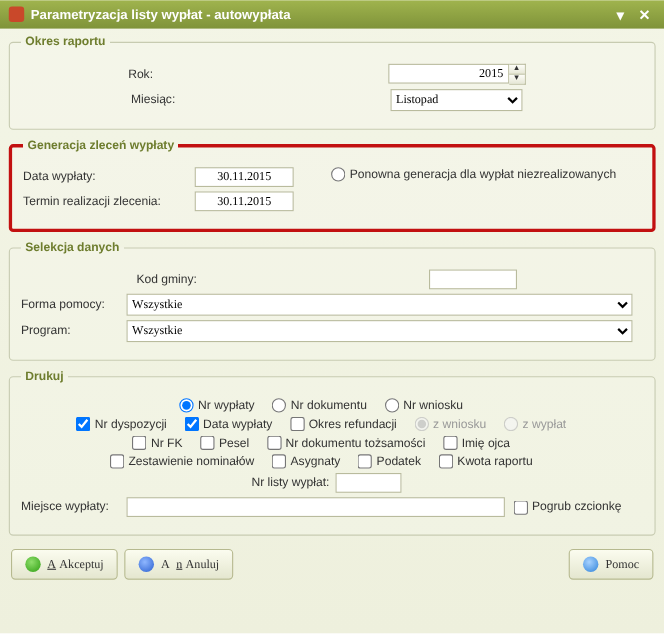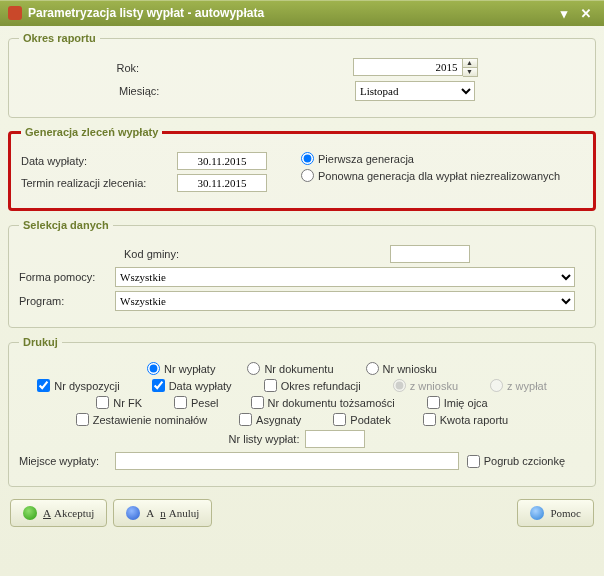--- a/index.html
+++ b/index.html
@@ -27,21 +27,21 @@
 .btnbar{display:flex;gap:6px;padding:4px 2px}
 .btn{height:26px;border:1px solid #b6b98f;border-radius:4px;background:linear-gradient(#fbfcef,#e4e6cf);padding:0 12px;display:flex;align-items:center;gap:6px;cursor:pointer;font:11px Tahoma}
 .btn .bi{width:14px;height:14px;display:inline-block}
 .i-ok{background:radial-gradient(circle at 40% 35%,#8ede6a,#2e9e12);border-radius:50%}
 .i-cancel{background:radial-gradient(circle at 40% 35%,#8fb7ff,#2a5fd0);border-radius:50%}
 .i-help{background:radial-gradient(circle at 40% 35%,#a7d2ff,#2e82d9);border-radius:50%}
 .short{width:80px}
 .wide{width:100%}
 .sel-month{width:120px}
 .gen-left{width:260px}
-.drukrow{justify-content:center;flex-wrap:wrap;gap:2px 22px}
+.drukrow{justify-content:center;flex-wrap:wrap;gap:2px 6px}
 </style>
 </head>
 <body>
 
 <div class="window">
   <div class="titlebar">
     <span class="ticon"></span>
     <span>Parametryzacja listy wypłat - autowypłata</span>
     <span class="spacer"></span>
     <span class="tbtn">▾</span>
@@ -79,26 +79,20 @@
             <input type="text" style="width: 90px; text-align: center;" value="30.11.2015">
           </div>
           <div class="row">
             <span class="lbl" style="width:150px">Termin realizacji zlecenia:</span>
             <input type="text" style="width: 90px; text-align: center;" value="30.11.2015">
           </div>
         </div>
         <div style="flex:1;padding-left:20px">
           <div class="row">
             <label class="radio">
-                <input type="radio" name="gen" checked="" style="">
-                <span>Pierwsza generacja</span>
-              </label>
-          </div>
-          <div class="row">
-            <label class="radio">
                 <input type="radio" name="gen" style="">
                 <span>Ponowna generacja dla wypłat niezrealizowanych</span>
               </label>
           </div>
         </div>
       </div>
     </fieldset>
 
     <fieldset>
       <legend>Selekcja danych</legend>

